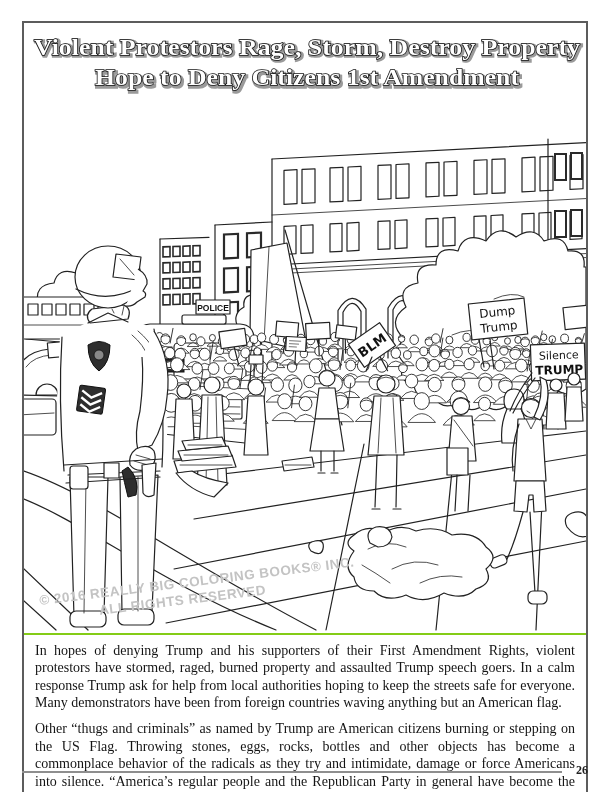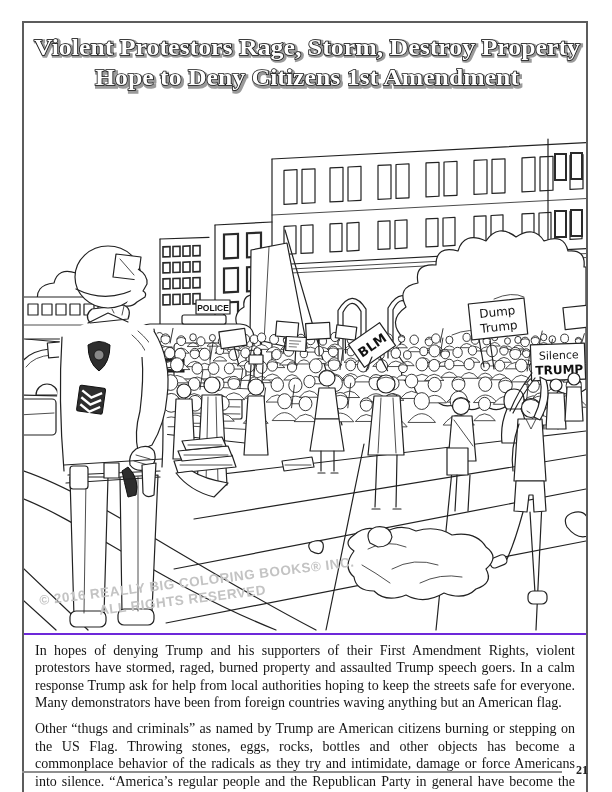--- a/index.html
+++ b/index.html
@@ -2,21 +2,21 @@
 <html><head>
 <meta charset="utf-8">
 <style>
   html,body{margin:0;padding:0;}
   body{width:612px;height:792px;background:#fff;position:relative;overflow:hidden;
        font-family:"Liberation Serif",serif;color:#111;}
   .frame{position:absolute;left:22px;top:21px;width:566px;height:788px;
          border:2px solid #5c5c5c;box-sizing:border-box;background:#fff;
          display:flex;flex-direction:column;}
   .titlebox{height:76px;flex:none;}
-  .art{flex:none;height:534px;border-bottom:2px solid #6d28d9;position:relative;overflow:hidden;}
+  .art{flex:none;height:534px;border-bottom:2px solid #84cc16;position:relative;overflow:hidden;}
   .art svg{display:block;}
   .textblock{flex:1;padding:7px 11px 0 11px;}
   .para{font-size:14px;line-height:1.24;text-align:justify;margin:0 0 9px 0;
         font-family:"Liberation Serif",serif;color:#141414;}
   .pagefooter{position:absolute;left:22px;top:769px;width:568px;height:16px;}
   .rule{position:absolute;left:0;top:2px;width:540px;height:2px;background:#8e8e8e;}
   .pagenum{position:absolute;right:2px;top:-6px;font-weight:bold;font-size:12px;
            font-family:"Liberation Serif",serif;color:#222;}
   
   .ink{stroke:#222;fill:none;stroke-width:1.2;stroke-linecap:round;stroke-linejoin:round;}
@@ -711,14 +711,14 @@
   </div>
 
   <div class="textblock">
     <p class="para">In hopes of denying Trump and his supporters of their First Amendment Rights, violent protestors have stormed, raged, burned property and assaulted Trump speech goers. In a calm response Trump ask for help from local authorities hoping to keep the streets safe for everyone. Many demonstrators have been from foreign countries waving anything but an American flag.</p>
     <p class="para">Other “thugs and criminals” as named by Trump are American citizens burning or stepping on the US Flag. Throwing stones, eggs, rocks, bottles and other objects has become a commonplace behavior of the radicals as they try and intimidate, damage or force Americans into silence. “America’s regular people and the Republican Party in general have become the target of pure racism and hatred,” say Trump supporters.</p>
   </div>
 </div>
 
 <div class="pagefooter">
   <div class="rule"></div>
-  <div class="pagenum">21</div>
+  <div class="pagenum">26</div>
 </div>
 
 </body></html>

